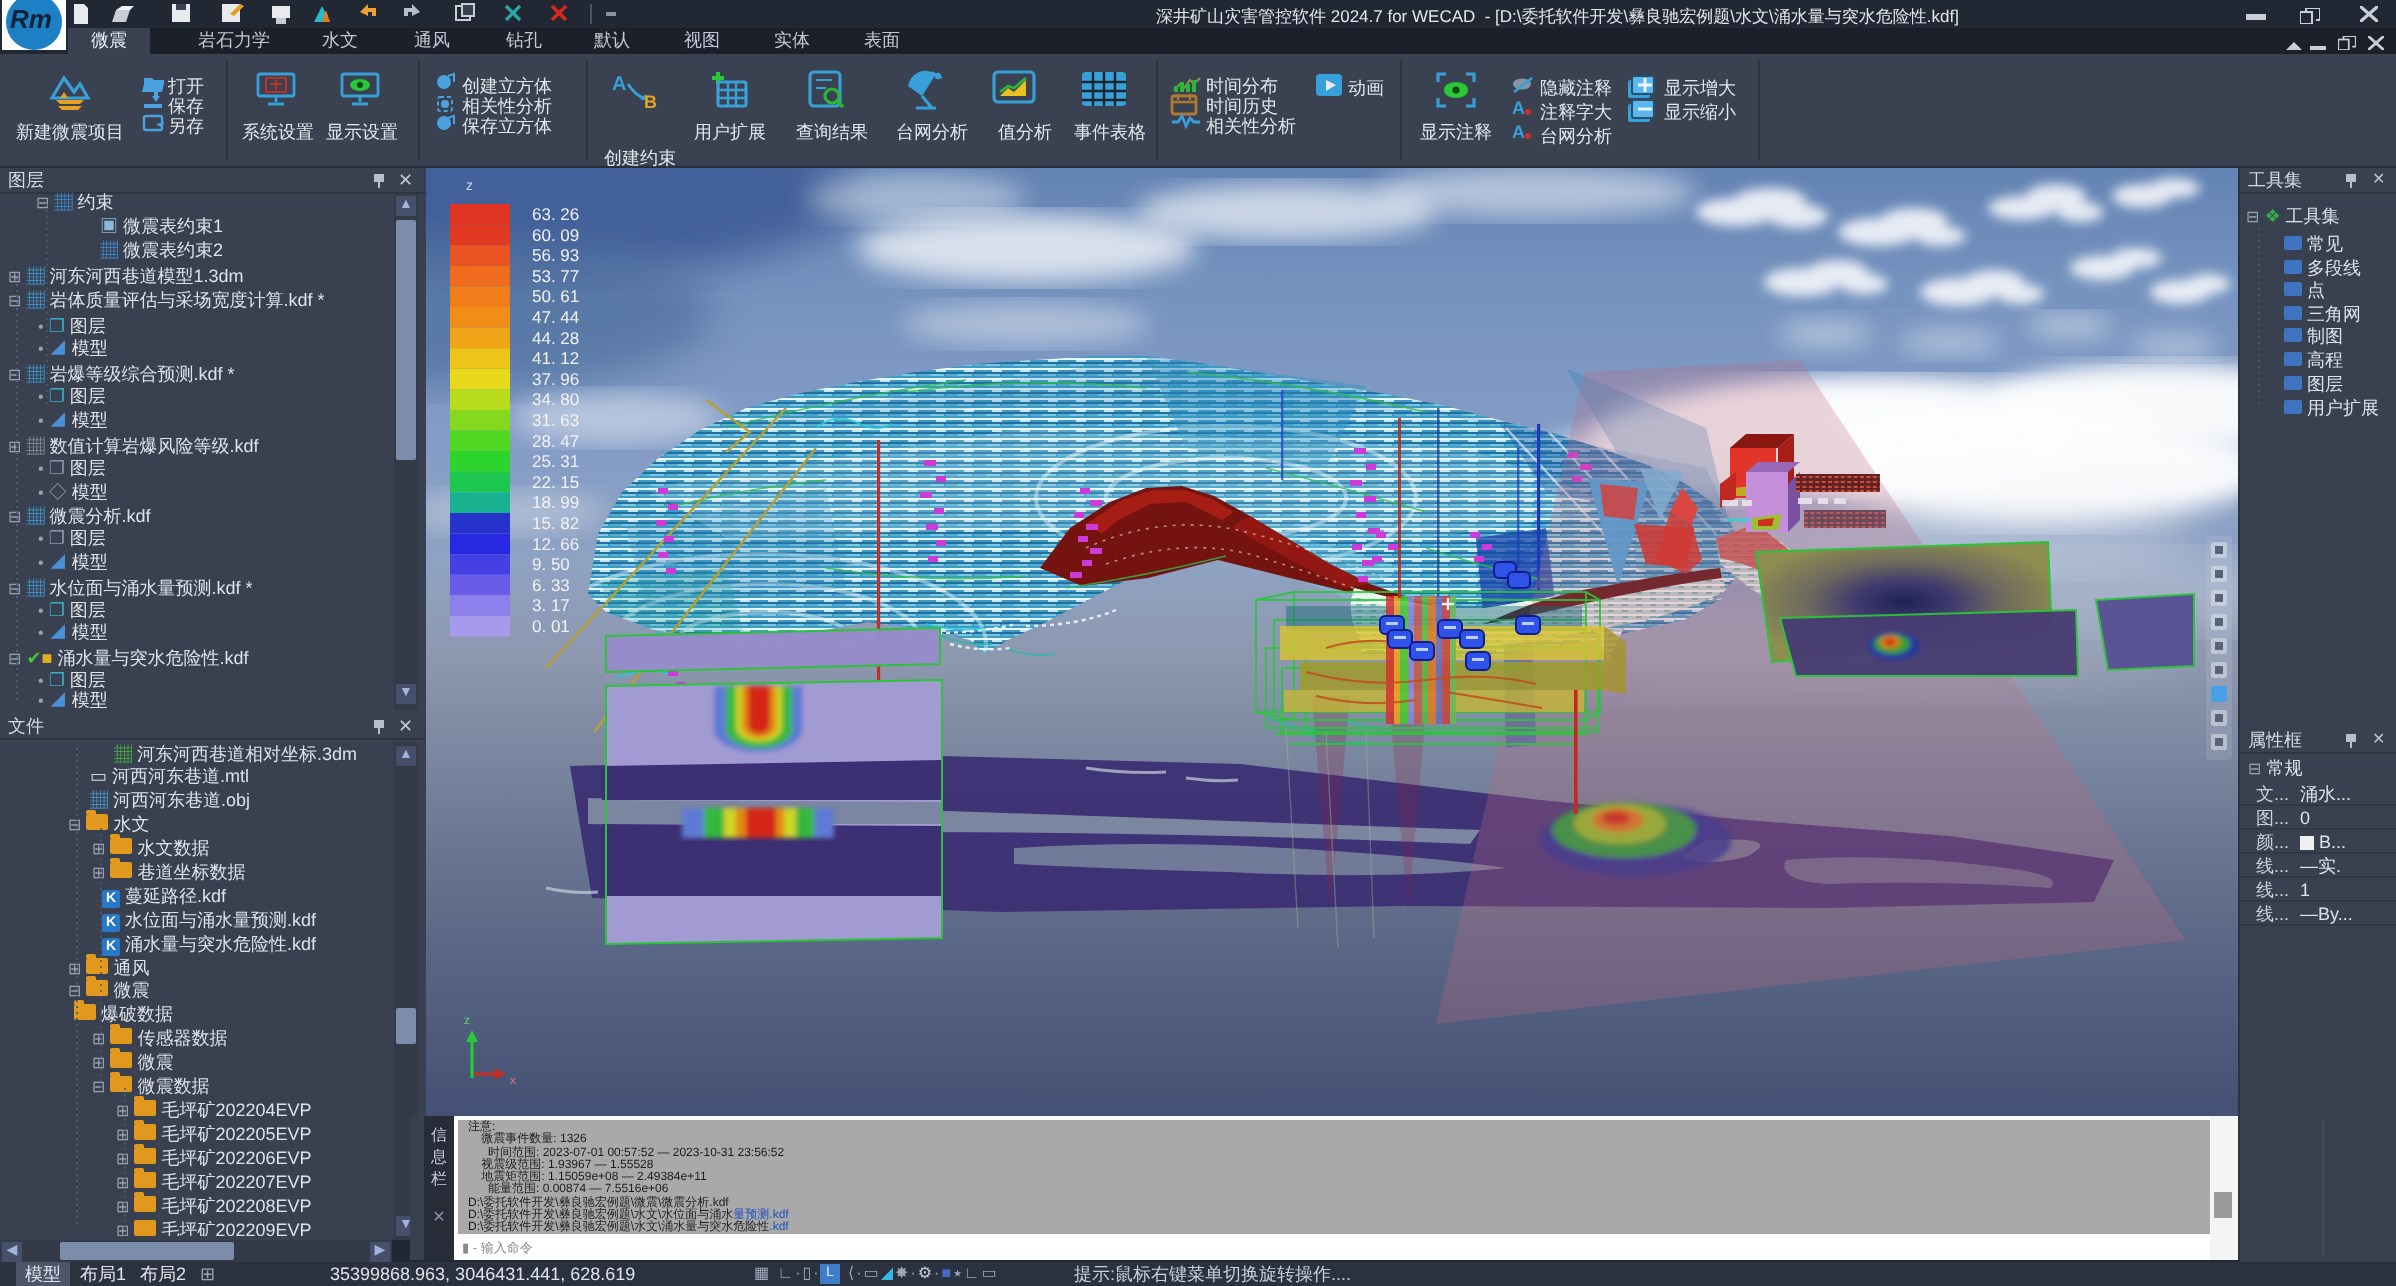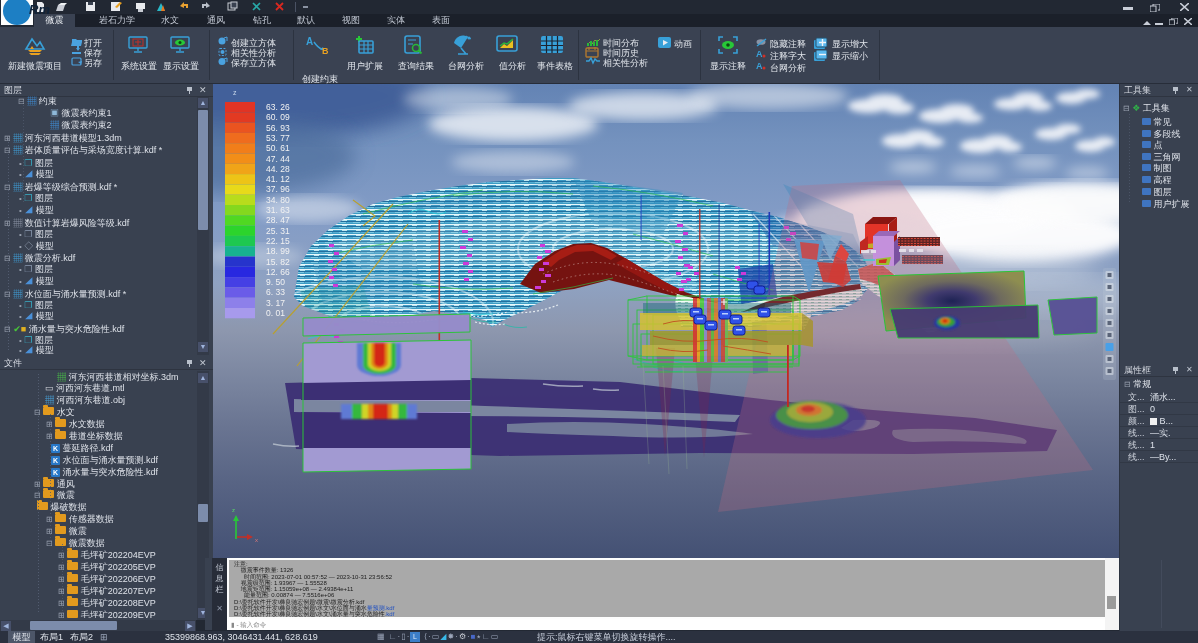--- a/index.html
+++ b/index.html
@@ -3,21 +3,21 @@
 <meta charset="utf-8">
 <style>
 * { margin:0; padding:0; box-sizing:border-box; }
 html,body { width:1198px; height:643px; overflow:hidden; background:#222833; font-family:"Liberation Sans",sans-serif; }
 .abs { position:absolute; }
 #app { position:relative; width:1198px; height:643px; background:#222833; }
 
 #titlebar { left:0; top:0; width:1198px; height:14px; background:#222833; }
 #logo { left:1px; top:0; width:32px; height:25px; background:#fdfdfd; z-index:5; }
 #logo .circ { position:absolute; left:2px; top:-3px; width:28px; height:28px; border-radius:50%; background:#1d7fc4; }
-#logo .scr { position:absolute; left:4px; top:2px; font-style:italic; font-weight:bold; font-size:13px; color:#10233a;margin-left:24px; }
+#logo .scr { position:absolute; left:4px; top:2px; font-style:italic; font-weight:bold; font-size:13px; color:#10233a; }
 #title-text { position:absolute; left:578px; top:3px; font-size:8.5px; color:#e2e6ec; white-space:nowrap; }
 .winbtn { position:absolute; color:#c9ced8; font-size:9px; font-weight:bold; }
 
 #tabrow { left:34px; top:14px; width:1164px; height:13px; background:#1b202a; }
 .mtab { position:absolute; top:14px; height:13px; line-height:13px; font-size:9px; color:#c3c9d4; text-align:center; }
 .mtab.sel { background:#3a4252; color:#eef1f5; }
 
 #ribbon { left:0; top:27px; width:1198px; height:57px; background:#3a4252; border-bottom:1px solid #272d39; }
 .rtext { position:absolute; font-size:9px; color:#e2e6ec; white-space:nowrap; }
 
@@ -53,20 +53,21 @@
 #hscroll { left:0; top:620px; width:196px; height:11px; background:#333a48; }
 </style>
 </head>
 <body>
 <div id="app">
   <div id="titlebar" class="abs"></div>
   <div id="logo" class="abs">
       <div class="circ"></div>
       <div class="scr">Rm</div>
     </div>
+  <div id="title-text">深井矿山灾害管控软件 2024.7 for WECAD&nbsp;&nbsp;- [D:\委托软件开发\彝良驰宏例题\水文\涌水量与突水危险性.kdf]</div>
 
   <svg class="abs" style="left:34px;top:1px" width="290" height="12" viewBox="0 0 290 12">
     <g>
       <path d="M3 1h5l2 2v8H3z" fill="#e8eaee"></path>
       <path d="M24 4l3-2h6l-2 2z" fill="#f0f2f4"></path>
         <path d="M24 4h7l-2 6h-7z" fill="#c8ccd4"></path>
       <rect x="52" y="1" width="9" height="9" fill="#e8eaee"></rect>
         <rect x="54" y="1" width="5" height="3" fill="#394150"></rect>
       <rect x="77" y="1" width="9" height="9" fill="#e8eaee"></rect>
         <path d="M81 6l5-5 2 1-5 5z" fill="#e8a020"></path>

